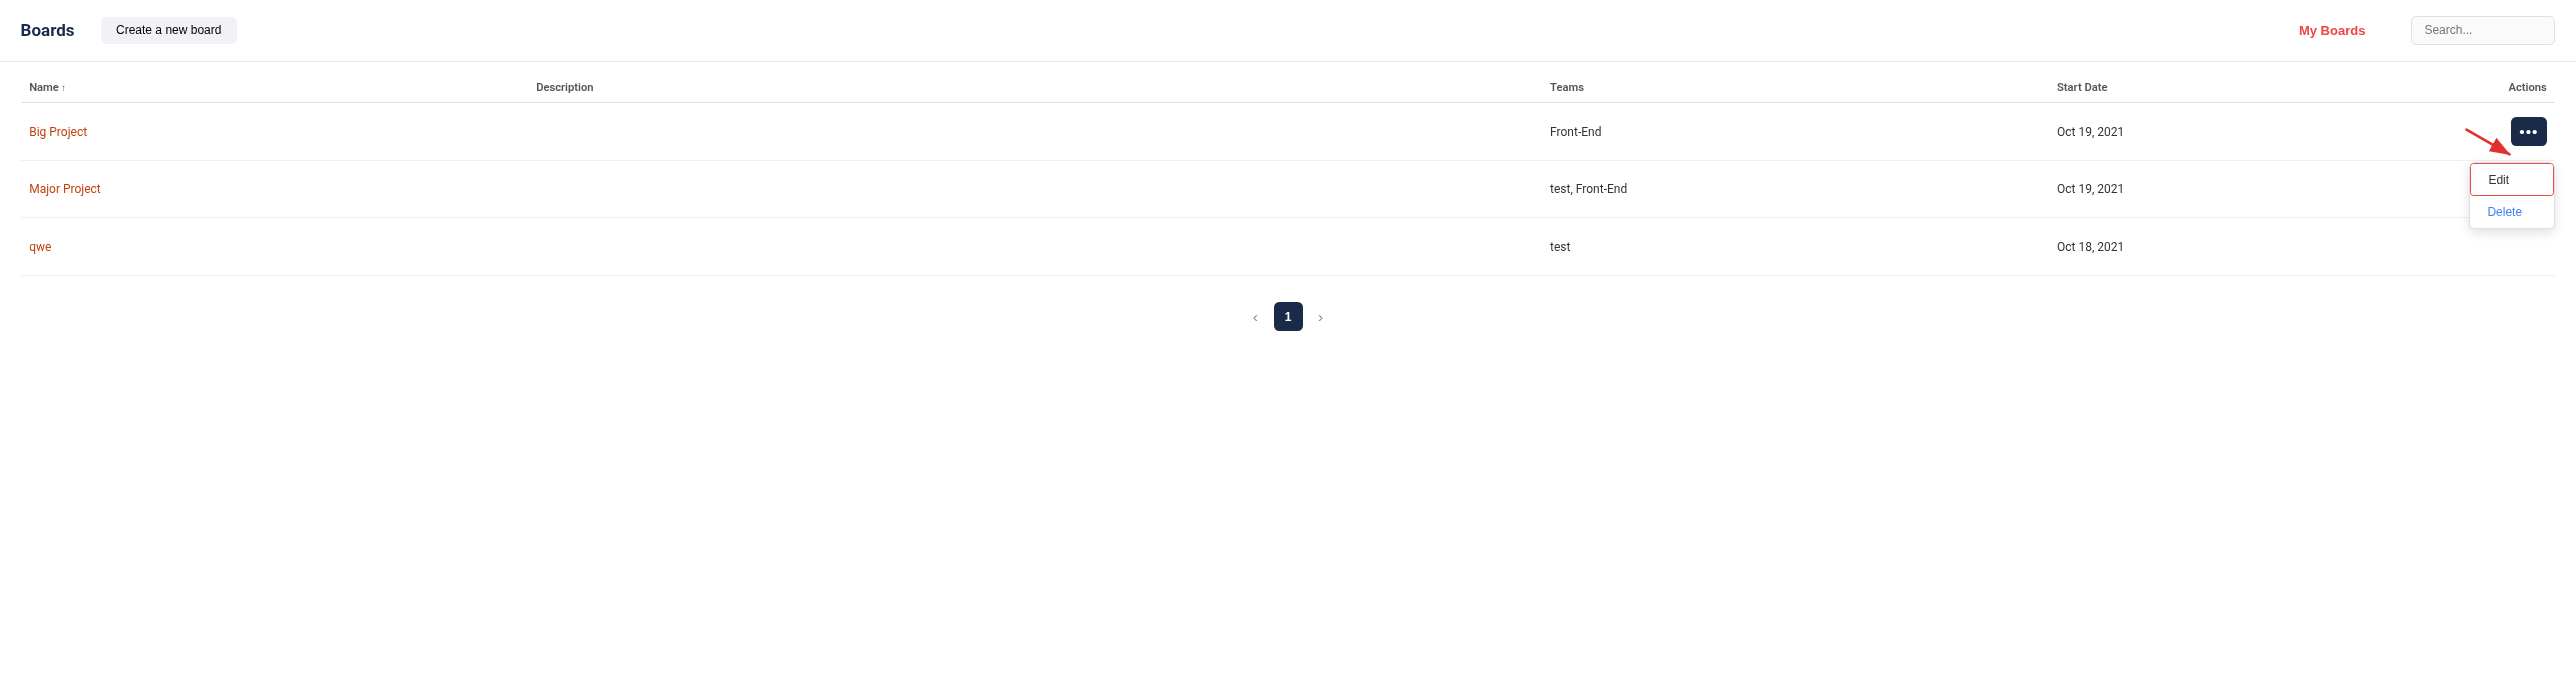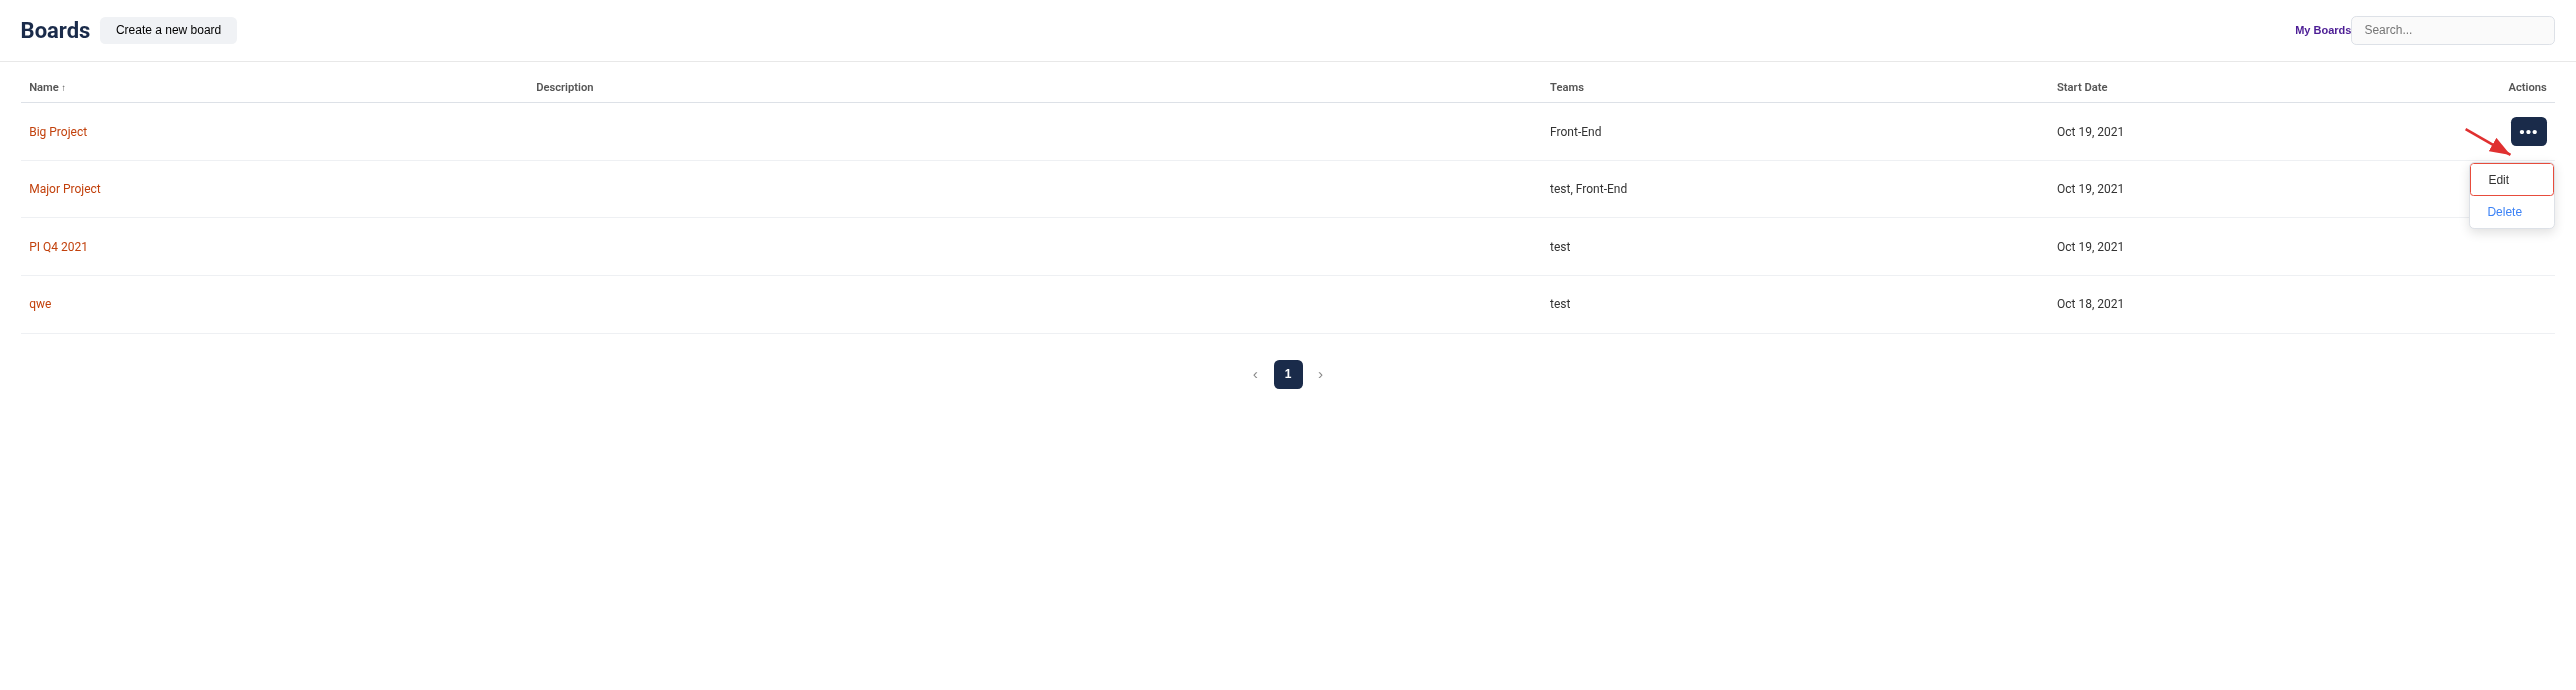--- a/index.html
+++ b/index.html
@@ -10,54 +10,55 @@
       font-size: 12px;
     }
     .header {
       display: flex;
       align-items: center;
       padding: 15.5px 20.6px;
       border-bottom: 0.9px solid #e8e8e8;
       background: #fff;
     }
     .header-title {
-      font-size: 22px;
+      font-size: 17px;
       font-weight: 700;
       color: #1a2b4a;
-      margin-right: 10px;
+      margin-right: 26px;
     }
     .create-btn {
       background: #f0f2f5;
       border: none;
       border-radius: 5.2px;
       padding: 6.9px 15.5px;
       font-size: 12px;
       color: #000000;
       cursor: pointer;
       font-weight: 500;
     }
     .header-spacer { flex: 1; }
     .my-boards-btn {
       background: none;
       border: none;
-      font-size: 11px;
-      color: #4c1d95;
+      font-size: 13px;
+      color: #ef4444;
       font-weight: 600;
       cursor: pointer;
-      margin-right: 0;
+      margin-right: 26px;
     }
     .search-input {
       border: 0.9px solid #dde1e7;
       border-radius: 5.2px;
       padding: 6.9px 12px;
       font-size: 12px;
       color: #999;
-      width: 204px;
+      width: 144px;
       outline: none;
       background: #fafafa;
+      margin-left: 20px;
     }
     .table-container {
       padding: 0 20.6px;
       position: relative;
     }
     table {
       width: 100%;
       border-collapse: collapse;
       margin-top: 6.9px;
     }
@@ -215,27 +216,20 @@
             </div></td>
         </tr>
         <tr>
           <td class="row-name"><a href="#">Major Project</a></td>
           <td></td>
           <td>test, Front-End</td>
           <td>Oct 19, 2021</td>
           <td class="row-actions" style="position: relative;"><button class="actions-btn" style="opacity: 0;">•••</button></td>
         </tr>
         <tr>
-          <td class="row-name"><a href="#">PI Q4 2021</a></td>
-          <td></td>
-          <td>test</td>
-          <td>Oct 19, 2021</td>
-          <td class="row-actions" style="position: relative;"><button class="actions-btn" style="opacity: 0;">•••</button></td>
-        </tr>
-        <tr>
           <td class="row-name"><a href="#">qwe</a></td>
           <td></td>
           <td>test</td>
           <td>Oct 18, 2021</td>
           <td class="row-actions" style="position: relative;"><button class="actions-btn" style="opacity: 0;">•••</button></td>
         </tr>
       </tbody>
   </table>
 
   <svg class="arrow-overlay" viewBox="0 0 80 60">

